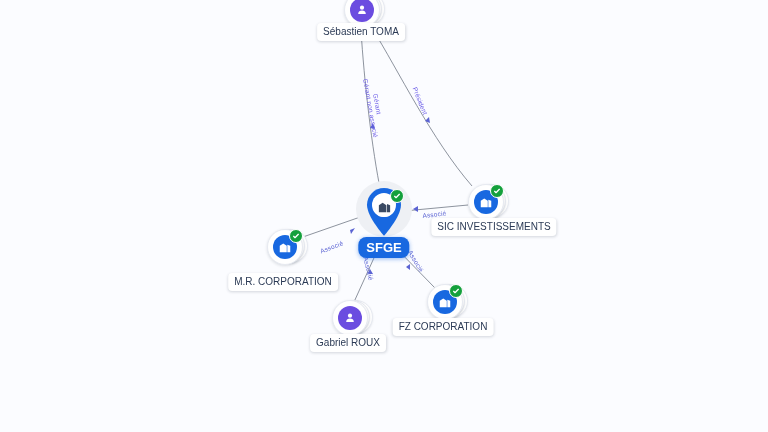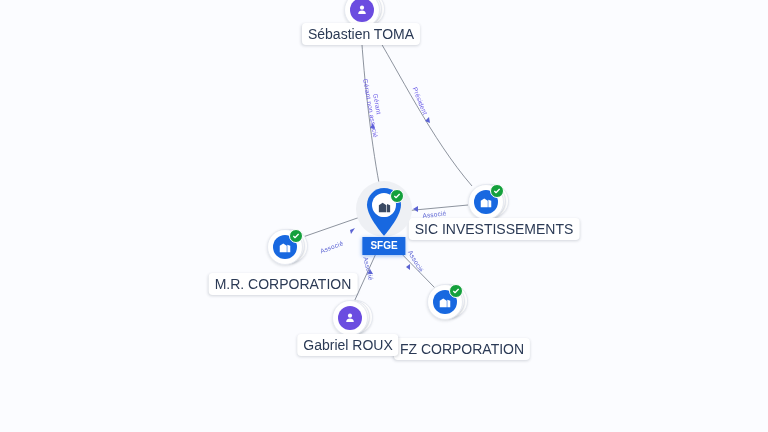--- a/index.html
+++ b/index.html
@@ -67,29 +67,29 @@
   .pin-badge{
     position:absolute;right:2px;top:3px;width:12px;height:12px;border-radius:50%;
     background:#14a03c;border:1.5px solid #ffffff;
     display:flex;align-items:center;justify-content:center;z-index:6;
   }
 
   
   .chip{
     position:absolute;transform:translateX(-50%);
     background:#ffffff;color:#2b3a55;
-    font-size:14px;line-height:1;
+    font-size:10px;line-height:1;
     padding:4px 6px;border-radius:4px;
     white-space:nowrap;
     box-shadow:0 1px 3px rgba(30,41,59,.18);
   }
   .chip.selected{
     background:#1868e0;color:#ffffff;font-weight:bold;
     box-shadow:0 1px 4px rgba(24,104,224,.45);
-    font-size:10px;padding:4px 8px;border-radius:0;
+    font-size:13px;padding:4px 8px;border-radius:8px;
   }
 </style>
 </head>
 <body style="background: rgb(251, 252, 255);">
 
 <svg id="graph" viewBox="0 0 768 432">
   <g>
     <path class="edge" d="M 361,30 C 364,80 372,150 381,193"></path>
     <path class="edge" d="M 372,28 C 398,70 432,140 472,186"></path>
     <path class="edge" d="M 300,238 L 366,215"></path>
@@ -177,21 +177,21 @@
         </svg>
       </div>
       <div class="badge">
         <svg width="8" height="8" viewBox="0 0 24 24" fill="none" stroke="#ffffff" stroke-width="4" stroke-linecap="round" stroke-linejoin="round">
             <path d="M5 13l4 4 10-10"></path>
           </svg>
       </div>
     </div>
   </div>
 </div>
-<div class="chip" style="left:462px;top:318px;margin-top:20px;">FZ CORPORATION</div>
+<div class="chip" style="left:443px;top:318px;">FZ CORPORATION</div>
 
 <div class="node" style="left:349px;top:317px;">
   <div class="stack">
     <div class="disc">
       <div class="inner person">
         <svg width="14" height="14" viewBox="0 0 24 24" fill="#ffffff">
           <circle cx="12" cy="8" r="3.6"></circle>
           <path d="M12 13c-3.6 0-6.4 2.2-6.4 4.6V19h12.8v-1.4C18.4 15.2 15.6 13 12 13z"></path>
         </svg>
       </div>

